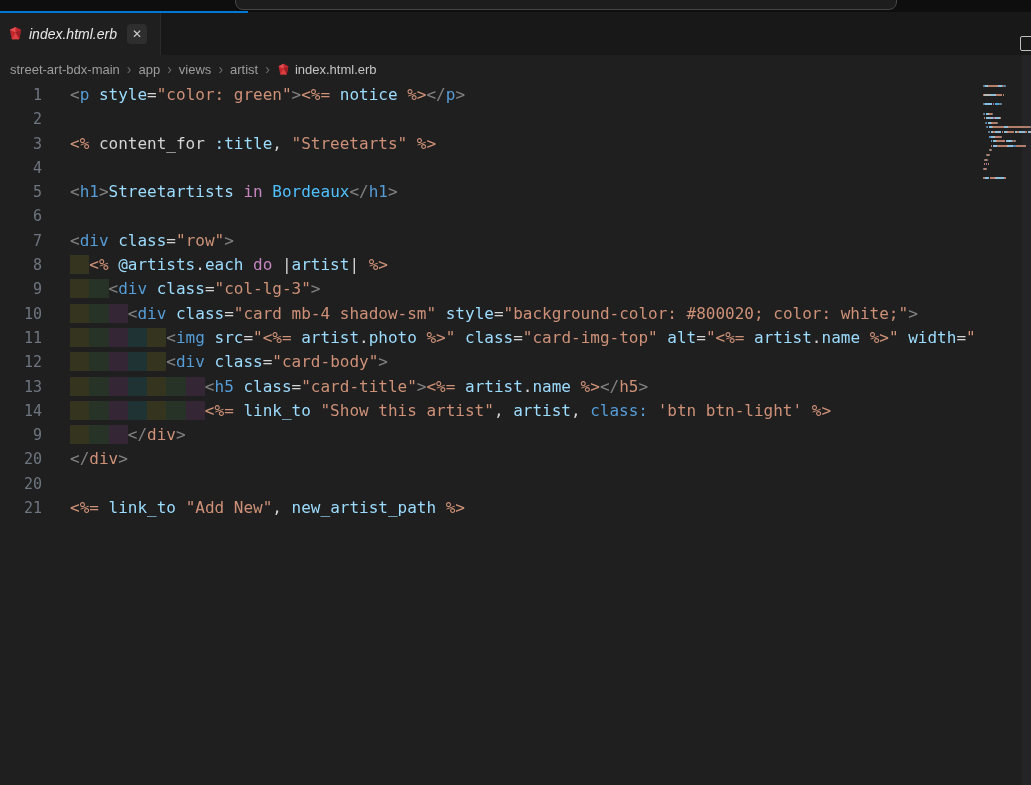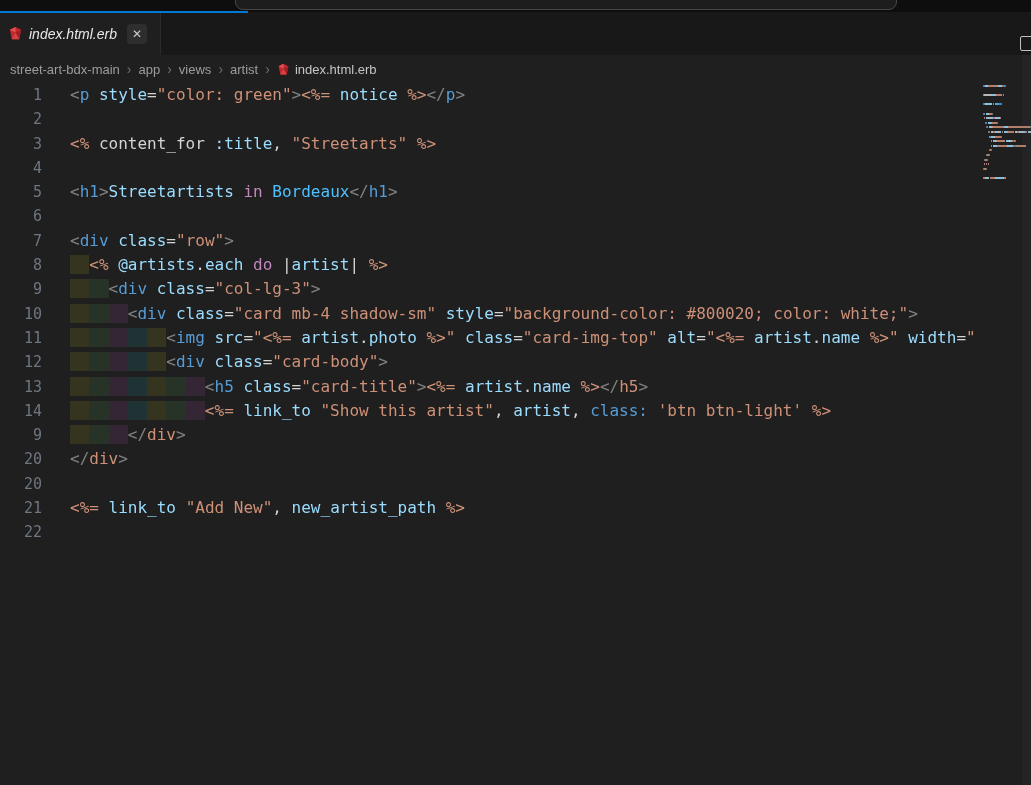--- a/index.html
+++ b/index.html
@@ -106,21 +106,20 @@
       <div class="line"><span class="num">9</span><span class="ind-y">  </span><span class="ind-g">  </span><span style="color: rgb(128, 128, 128);">&lt;</span><span style="color: rgb(86, 156, 214);">div</span><span style="color: rgb(212, 212, 212);"> </span><span style="color: rgb(156, 220, 254);">class</span><span style="color: rgb(212, 212, 212);">=</span><span style="color: rgb(206, 145, 120);">"col-lg-3"</span><span style="color: rgb(128, 128, 128);">&gt;</span></div>
       <div class="line"><span class="num">10</span><span class="ind-y">  </span><span class="ind-g">  </span><span class="ind-p">  </span><span style="color: rgb(128, 128, 128);">&lt;</span><span style="color: rgb(86, 156, 214);">div</span><span style="color: rgb(212, 212, 212);"> </span><span style="color: rgb(156, 220, 254);">class</span><span style="color: rgb(212, 212, 212);">=</span><span style="color: rgb(206, 145, 120);">"card mb-4 shadow-sm"</span><span style="color: rgb(212, 212, 212);"> </span><span style="color: rgb(156, 220, 254);">style</span><span style="color: rgb(212, 212, 212);">=</span><span style="color: rgb(206, 145, 120);">"background-color: #800020; color: white;"</span><span style="color: rgb(128, 128, 128);">&gt;</span></div>
       <div class="line"><span class="num">11</span><span class="ind-y">  </span><span class="ind-g">  </span><span class="ind-p">  </span><span class="ind-c">  </span><span class="ind-y">  </span><span style="color: rgb(128, 128, 128);">&lt;</span><span style="color: rgb(86, 156, 214);">img</span><span style="color: rgb(212, 212, 212);"> </span><span style="color: rgb(156, 220, 254);">src</span><span style="color: rgb(212, 212, 212);">=</span><span style="color: rgb(206, 145, 120);">"&lt;%=</span><span style="color: rgb(212, 212, 212);"> </span><span style="color: rgb(156, 220, 254);">artist</span><span style="color: rgb(212, 212, 212);">.</span><span style="color: rgb(156, 220, 254);">photo</span><span style="color: rgb(212, 212, 212);"> </span><span style="color: rgb(206, 145, 120);">%&gt;"</span><span style="color: rgb(212, 212, 212);"> </span><span style="color: rgb(156, 220, 254);">class</span><span style="color: rgb(212, 212, 212);">=</span><span style="color: rgb(206, 145, 120);">"card-img-top"</span><span style="color: rgb(212, 212, 212);"> </span><span style="color: rgb(156, 220, 254);">alt</span><span style="color: rgb(212, 212, 212);">=</span><span style="color: rgb(206, 145, 120);">"&lt;%=</span><span style="color: rgb(212, 212, 212);"> </span><span style="color: rgb(156, 220, 254);">artist</span><span style="color: rgb(212, 212, 212);">.</span><span style="color: rgb(156, 220, 254);">name</span><span style="color: rgb(212, 212, 212);"> </span><span style="color: rgb(206, 145, 120);">%&gt;"</span><span style="color: rgb(212, 212, 212);"> </span><span style="color: rgb(156, 220, 254);">width</span><span style="color: rgb(212, 212, 212);">=</span><span style="color: rgb(206, 145, 120);">"</span></div>
       <div class="line"><span class="num">12</span><span class="ind-y">  </span><span class="ind-g">  </span><span class="ind-p">  </span><span class="ind-c">  </span><span class="ind-y">  </span><span style="color: rgb(128, 128, 128);">&lt;</span><span style="color: rgb(86, 156, 214);">div</span><span style="color: rgb(212, 212, 212);"> </span><span style="color: rgb(156, 220, 254);">class</span><span style="color: rgb(212, 212, 212);">=</span><span style="color: rgb(206, 145, 120);">"card-body"</span><span style="color: rgb(128, 128, 128);">&gt;</span></div>
       <div class="line"><span class="num">13</span><span class="ind-y">  </span><span class="ind-g">  </span><span class="ind-p">  </span><span class="ind-c">  </span><span class="ind-y">  </span><span class="ind-g">  </span><span class="ind-p">  </span><span style="color: rgb(128, 128, 128);">&lt;</span><span style="color: rgb(86, 156, 214);">h5</span><span style="color: rgb(212, 212, 212);"> </span><span style="color: rgb(156, 220, 254);">class</span><span style="color: rgb(212, 212, 212);">=</span><span style="color: rgb(206, 145, 120);">"card-title"</span><span style="color: rgb(128, 128, 128);">&gt;</span><span style="color: rgb(206, 145, 120);">&lt;%=</span><span style="color: rgb(212, 212, 212);"> </span><span style="color: rgb(156, 220, 254);">artist</span><span style="color: rgb(212, 212, 212);">.</span><span style="color: rgb(156, 220, 254);">name</span><span style="color: rgb(212, 212, 212);"> </span><span style="color: rgb(206, 145, 120);">%&gt;</span><span style="color: rgb(128, 128, 128);">&lt;/</span><span style="color: rgb(206, 145, 120);">h5</span><span style="color: rgb(128, 128, 128);">&gt;</span></div>
       <div class="line"><span class="num">14</span><span class="ind-y">  </span><span class="ind-g">  </span><span class="ind-p">  </span><span class="ind-c">  </span><span class="ind-y">  </span><span class="ind-g">  </span><span class="ind-p">  </span><span style="color: rgb(206, 145, 120);">&lt;%=</span><span style="color: rgb(212, 212, 212);"> </span><span style="color: rgb(156, 220, 254);">link_to</span><span style="color: rgb(212, 212, 212);"> </span><span style="color: rgb(206, 145, 120);">"Show this artist"</span><span style="color: rgb(212, 212, 212);">, </span><span style="color: rgb(156, 220, 254);">artist</span><span style="color: rgb(212, 212, 212);">, </span><span style="color: rgb(86, 156, 214);">class:</span><span style="color: rgb(212, 212, 212);"> </span><span style="color: rgb(206, 145, 120);">'btn btn-light'</span><span style="color: rgb(212, 212, 212);"> </span><span style="color: rgb(206, 145, 120);">%&gt;</span></div>
       <div class="line"><span class="num">9</span><span class="ind-y">  </span><span class="ind-g">  </span><span class="ind-p">  </span><span style="color: rgb(128, 128, 128);">&lt;/</span><span style="color: rgb(206, 145, 120);">div</span><span style="color: rgb(128, 128, 128);">&gt;</span></div>
       <div class="line"><span class="num">20</span><span style="color: rgb(128, 128, 128);">&lt;/</span><span style="color: rgb(206, 145, 120);">div</span><span style="color: rgb(128, 128, 128);">&gt;</span></div>
       <div class="line"><span class="num">20</span></div>
       <div class="line"><span class="num">21</span><span style="color: rgb(206, 145, 120);">&lt;%=</span><span style="color: rgb(212, 212, 212);"> </span><span style="color: rgb(156, 220, 254);">link_to</span><span style="color: rgb(212, 212, 212);"> </span><span style="color: rgb(206, 145, 120);">"Add New"</span><span style="color: rgb(212, 212, 212);">, </span><span style="color: rgb(156, 220, 254);">new_artist_path</span><span style="color: rgb(212, 212, 212);"> </span><span style="color: rgb(206, 145, 120);">%&gt;</span></div>
-      <div class="line"><span class="num">22</span></div>
     </div>
 
   <div id="minimap">
       <div class="mrow">
         <div style="width: 0.55px; background: rgb(128, 128, 128);"></div>
         <div style="width: 0.55px; background: rgb(86, 156, 214);"></div>
         <div style="width: 0.55px; background: transparent;"></div>
         <div style="width: 2.75px; background: rgb(156, 220, 254);"></div>
         <div style="width: 0.55px; background: rgb(212, 212, 212);"></div>
         <div style="width: 7.7px; background: rgb(206, 145, 120);"></div>

